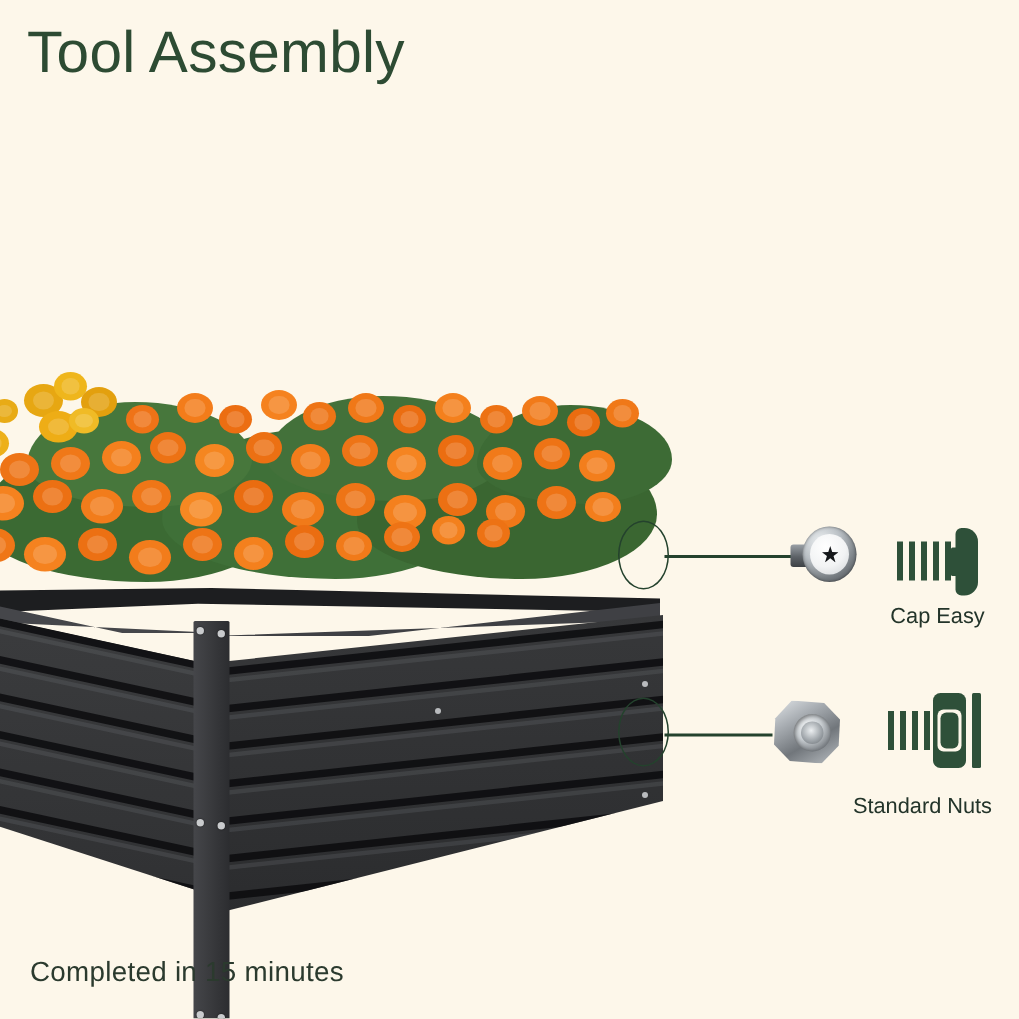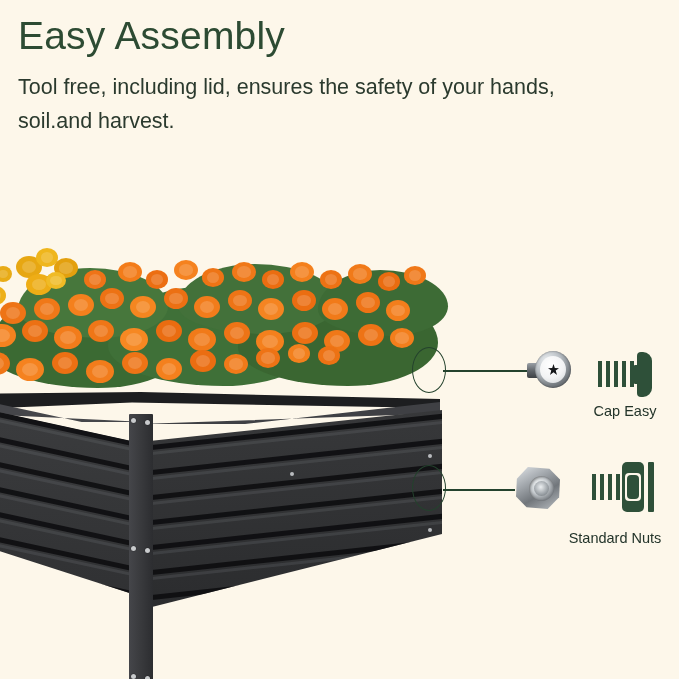--- a/index.html
+++ b/index.html
@@ -319,22 +319,21 @@
     background: #2e5039;
     border-radius: 1px;
   }
 </style>
 </head>
 <body>
 
 <div id="page">
 
   <div id="header">
-    <div id="title">Easy Assembly</div>
-    <div id="subtitle">Tool free, including lid, ensures the safety of your hands, soil.and harvest.</div>
+    <div id="title">Tool Assembly</div>
   </div>
 
   <div id="scene">
 
     <div id="plants">
 
       <div class="leafmass" style="left:0px;top:52px;width:200px;height:96px;background:#3b6a33;"></div>
       <div class="leafmass" style="left:120px;top:46px;width:210px;height:100px;background:#3f7038;"></div>
       <div class="leafmass" style="left:250px;top:50px;width:200px;height:96px;background:#3a6631;"></div>
       <div class="leafmass" style="left:30px;top:28px;width:150px;height:70px;background:#47773c;"></div>
@@ -504,14 +503,15 @@
       <div class="sch-bar" style="left:24px;top:12px;width:4px;height:26px;"></div>
       <div class="sch-hex" style="left:30px;top:0px;width:22px;height:50px;border-radius:5px;"></div>
       <div class="sch-hex" style="left:33px;top:11px;width:16px;height:28px;border-radius:4px;background:#fdf7ea;"></div>
       <div class="sch-hex" style="left:35px;top:13px;width:12px;height:24px;border-radius:4px;background:#2e5039;"></div>
       <div class="sch-plate" style="left:56px;top:0px;width:6px;height:50px;"></div>
     </div>
 
     <div class="callout-label" style="left:552px;top:530px;width:126px;">Standard Nuts</div>
   </div>
 
+  <div id="footer-caption">Completed in 15 minutes</div>
 
 </div>
 
 </body></html>

